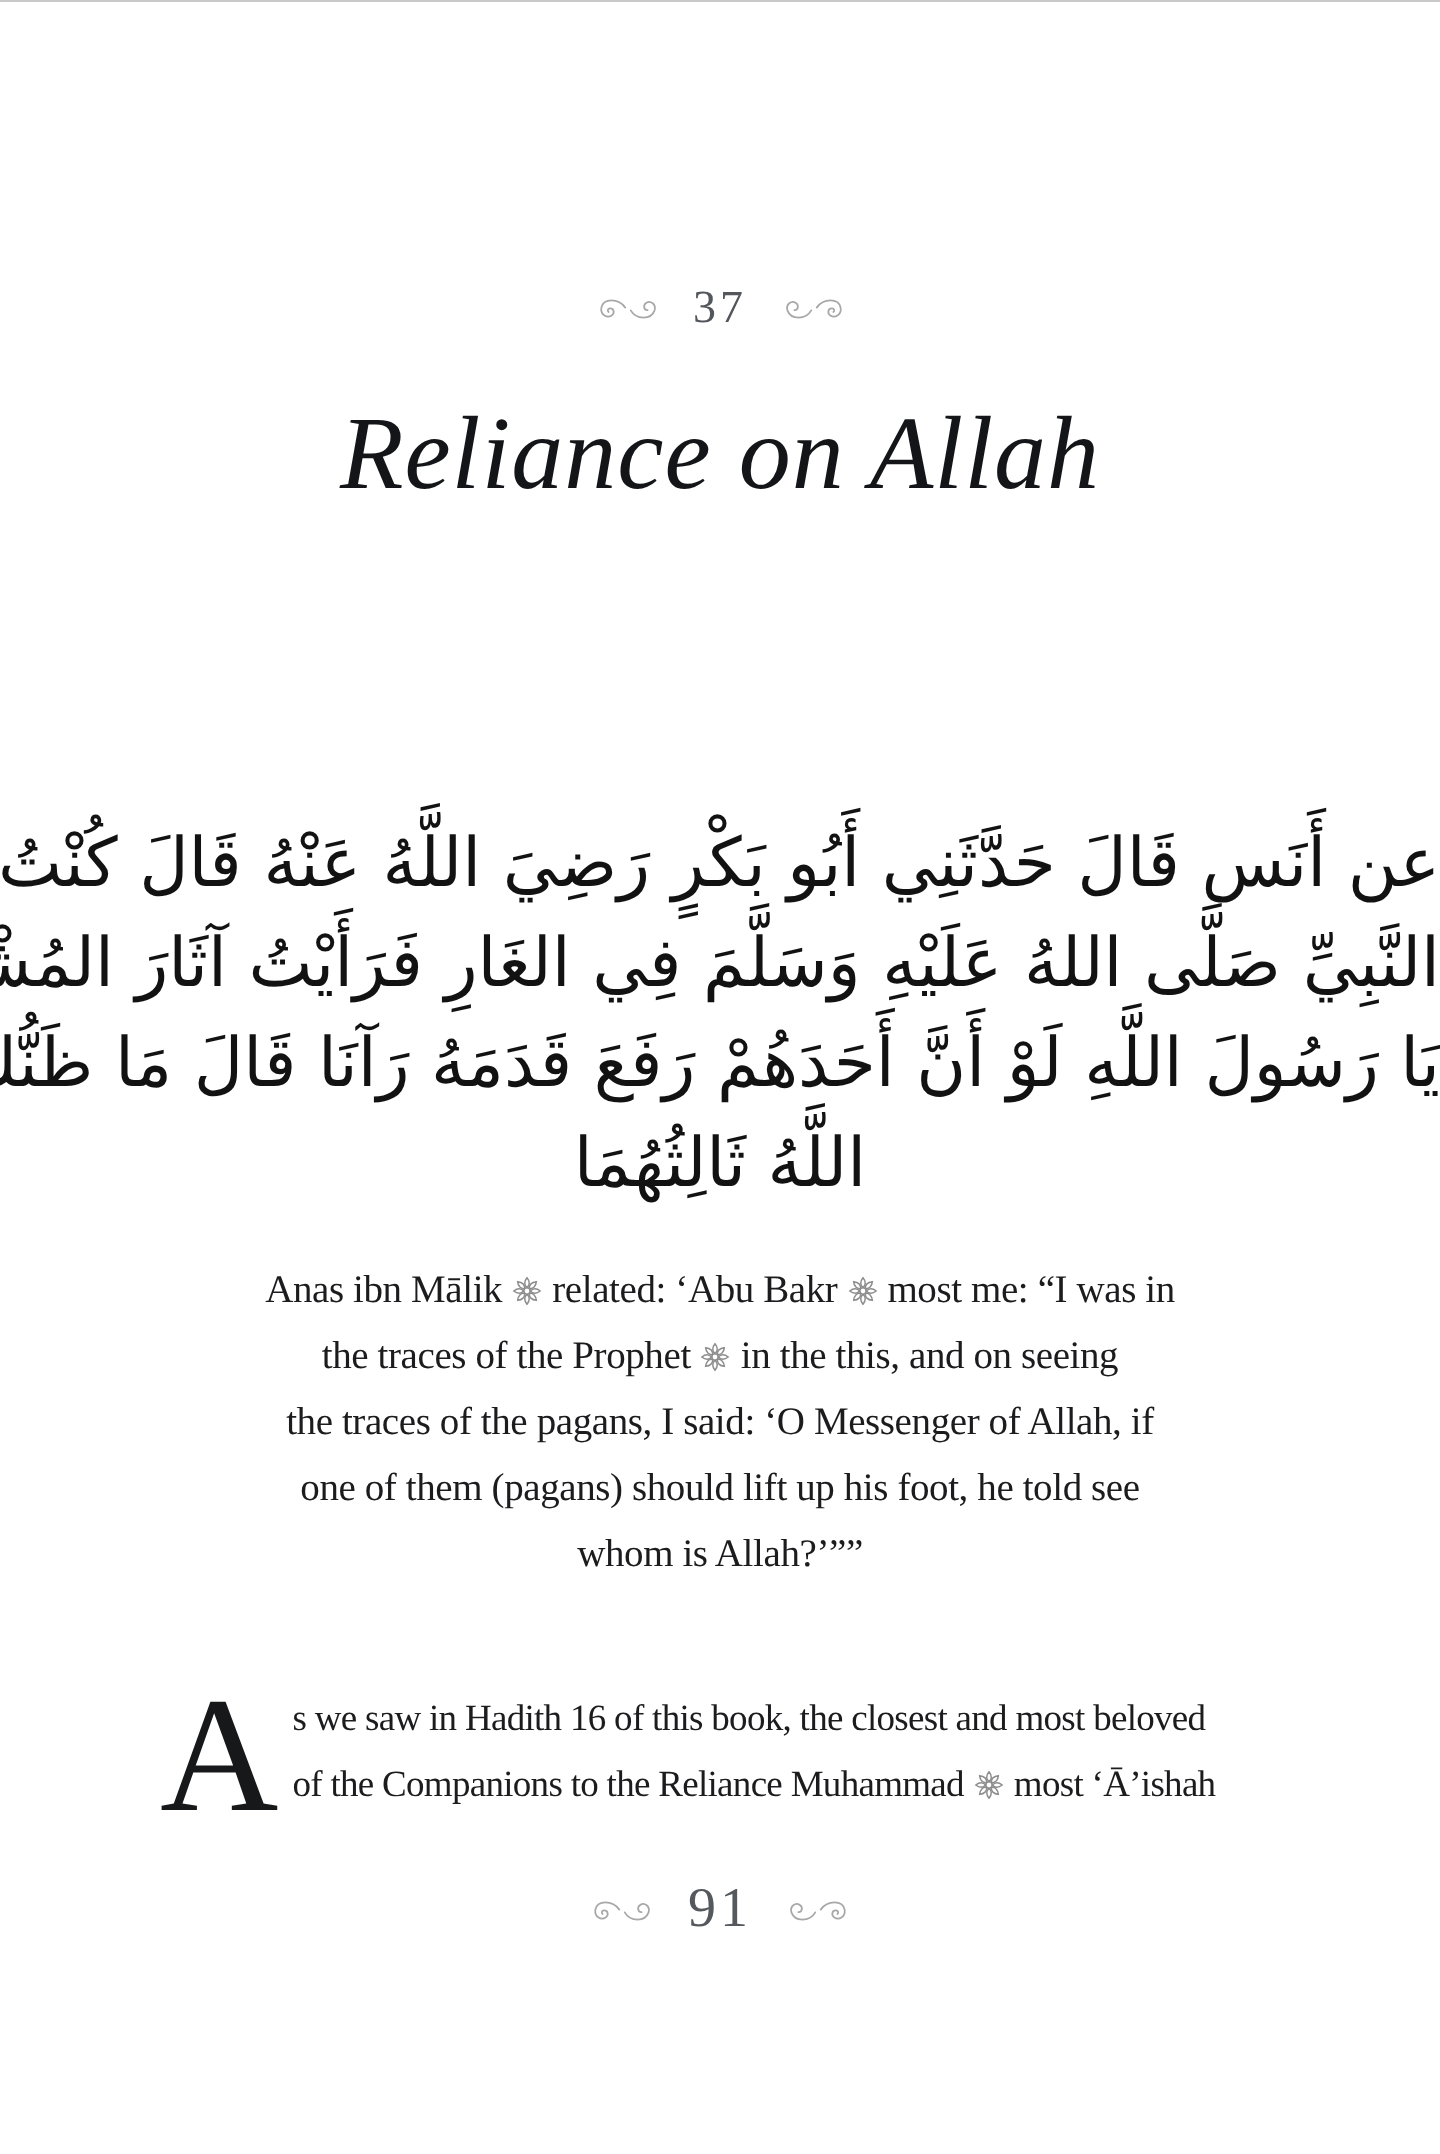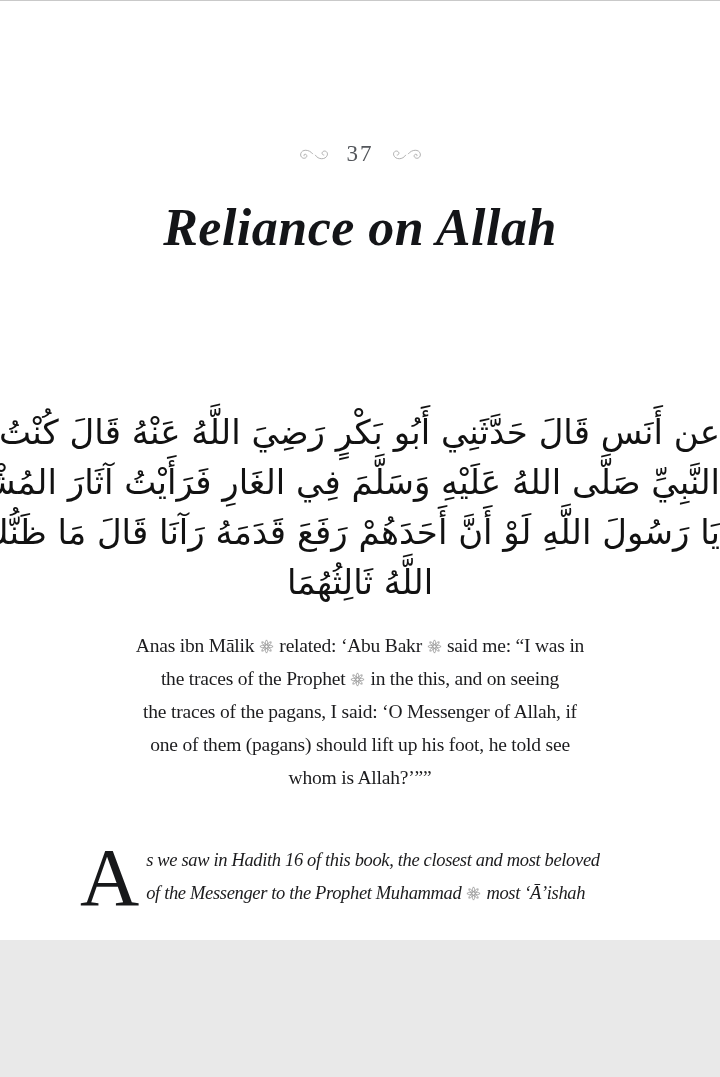--- a/index.html
+++ b/index.html
@@ -1,19 +1,19 @@
 <!DOCTYPE html>
 <html><head>
 <meta charset="utf-8">
 <style>
   html, body { margin: 0; padding: 0; background: #e9e9e9; }
   .page {
     position: relative;
     width: 720px;
-    height: 940px;
+    height: 1077px;
     margin: 0 auto;
     background: #ffffff;
     border-top: 1px solid #c9c9c9;
     box-sizing: border-box;
     font-family: "Liberation Serif", serif;
     color: #1c1c1e;
     overflow: hidden;
   }
 
   
@@ -37,21 +37,21 @@
   svg.flo { width: 30px; height: 11px; display: block; }
   svg.flo.flip { transform: scaleX(-1); }
 
   
   .chapter-title {
     position: absolute;
     top: 192px;
     left: 0; right: 0;
     text-align: center;
     font-style: italic;
-    font-weight: 700;
+    font-weight: 400;
     font-size: 52px;
     letter-spacing: 0.5px;
     color: #141518;
     line-height: 70px;
   }
 
   
   .arabic-block {
     position: absolute;
     top: 406px;
@@ -97,21 +97,20 @@
     margin: 3px 7px 0 0;
     color: #17181a;
   }
   .body-lines { padding-top: 0; }
   .bodyline {
     font-size: 18.5px;
     letter-spacing: -0.35px;
     line-height: 33px;
     white-space: nowrap;
     color: #1c1c1e;
-    font-style: italic;
   }
 
   
   svg.med {
     width: 15px; height: 15px;
     display: inline-block;
     vertical-align: -2px;
     margin: 0 5px;
   }
   .defs-hidden { position: absolute; width: 0; height: 0; overflow: hidden; }
@@ -163,38 +162,38 @@
     <div class="arabic-line">يَا رَسُولَ اللَّهِ لَوْ أَنَّ أَحَدَهُمْ رَفَعَ قَدَمَهُ رَآنَا قَالَ مَا ظَنُّكَ بِاثْنَيْنِ</div>
     <div class="arabic-line">اللَّهُ ثَالِثُهُمَا</div>
   </div>
 
   <div class="translation-block">
     <div class="tline">
       <span>Anas ibn Mālik</span><svg class="med">
           <use href="#med"></use>
         </svg><span>related: ‘Abu Bakr</span><svg class="med">
           <use href="#med"></use>
-        </svg><span>said me: “I was in</span>
+        </svg><span>most me: “I was in</span>
     </div>
     <div class="tline">
       <span>the traces of the Prophet</span><svg class="med">
           <use href="#med"></use>
         </svg><span>in the this, and on seeing</span>
     </div>
     <div class="tline">the traces of the pagans, I said: ‘O Messenger of Allah, if</div>
     <div class="tline">one of them (pagans) should lift up his foot, he told see</div>
     <div class="tline">whom is Allah?’””</div>
   </div>
 
   <div class="body-block">
     <span class="dropcap">A</span>
     <div class="body-lines">
       <div class="bodyline">s we saw in Hadith 16 of this book, the closest and most beloved</div>
       <div class="bodyline">
-        <span>of the Messenger to the Prophet Muhammad</span><svg class="med">
+        <span>of the Companions to the Reliance Muhammad</span><svg class="med">
             <use href="#med"></use>
           </svg><span>most ‘Ā’ishah</span>
       </div>
     </div>
   </div>
 
   <div class="folio folio-footer">
     <svg class="flo">
         <use href="#flo"></use>
       </svg>

